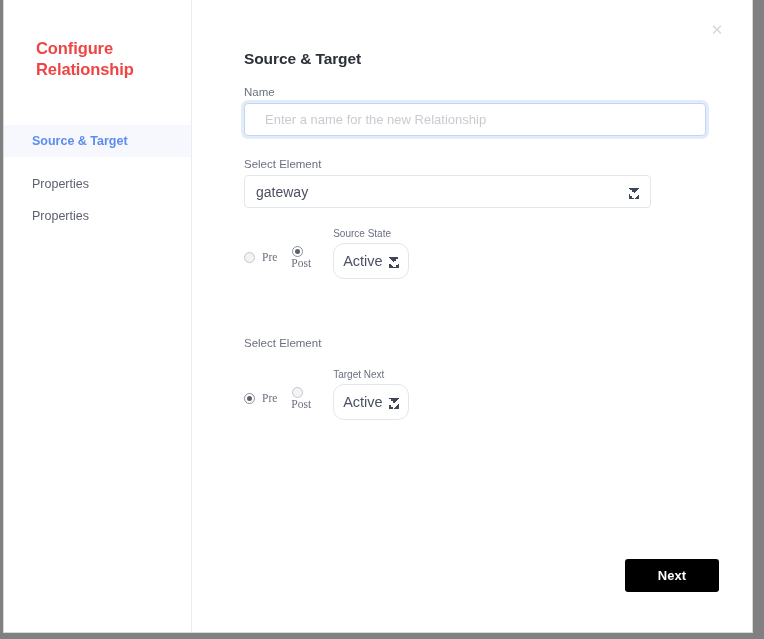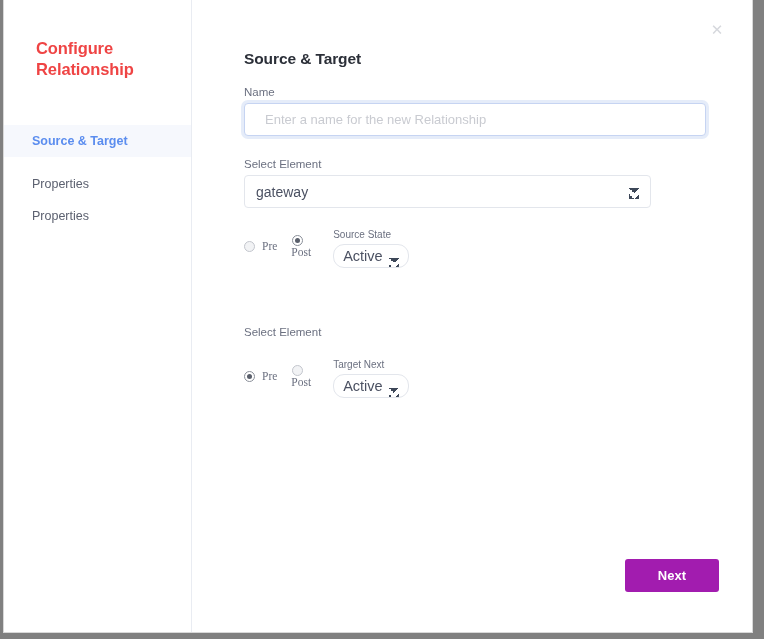--- a/index.html
+++ b/index.html
@@ -221,21 +221,21 @@
     margin-left: 22px;
   }
   .state-label {
     font-size: 10px;
     color: #6b7080;
     margin-bottom: 4px;
   }
   .select-small {
     box-sizing: border-box;
     width: 76px;
-    height: 24px;
+    height: 36px;
     border-radius: 11px;
     border: 1px solid #e3e6ec;
     background: #ffffff;
     padding: 0 9px;
     font-size: 14.5px;
     color: #4b5162;
     font-family: "Liberation Sans", sans-serif;
     appearance: none;
     -webkit-appearance: none;
     outline: none;
@@ -254,21 +254,21 @@
   }
 
   .section-2 { margin-top: 58px; }
 
   .next-btn {
     position: absolute;
     right: 33px;
     bottom: 40px;
     width: 94px;
     height: 33px;
-    background: #a21caf;
+    background: #000000;
     color: #ffffff;
     font-size: 13px;
     font-weight: bold;
     border: none;
     border-radius: 3px;
     cursor: pointer;
     font-family: "Liberation Sans", sans-serif;
     letter-spacing: 0.1px;
   }
 </style>

